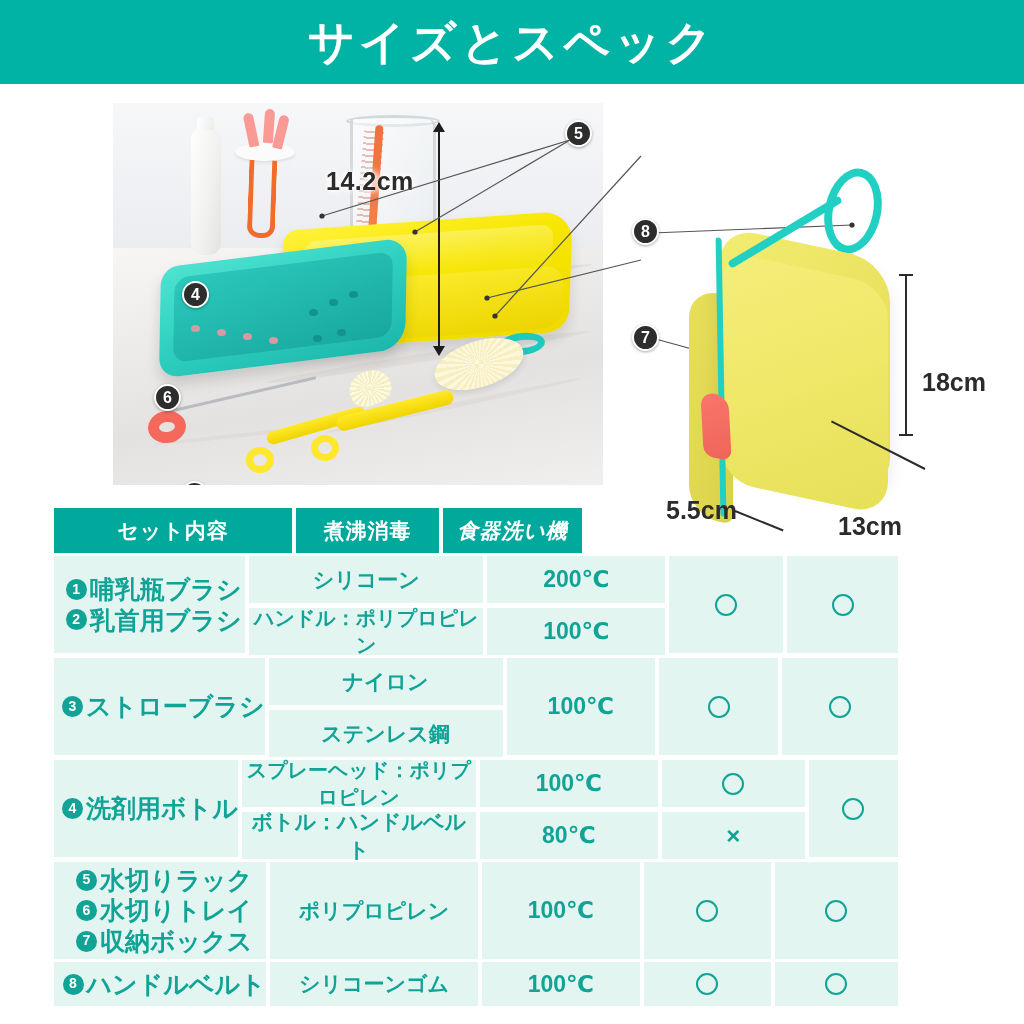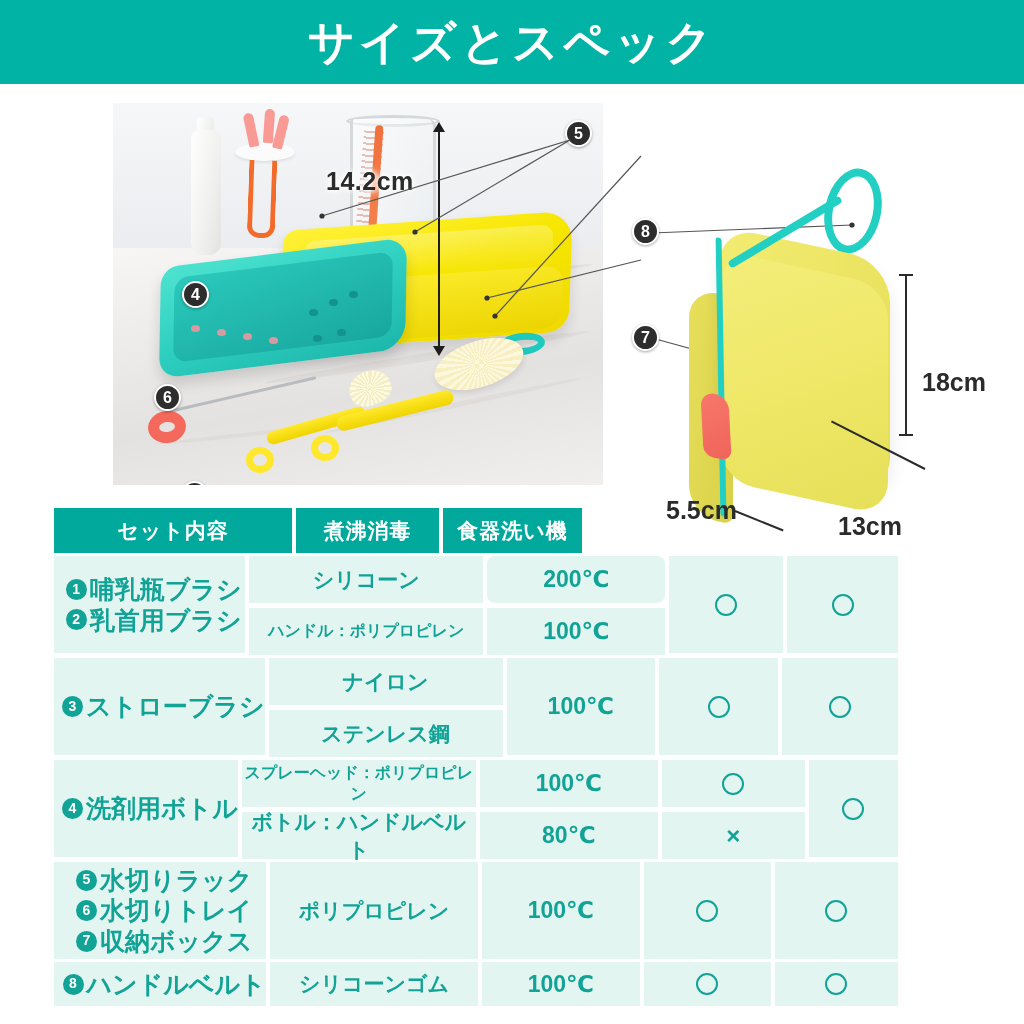--- a/index.html
+++ b/index.html
@@ -277,38 +277,38 @@
   }
   .cell {
     background:#e2f5f1; color:#11a396;
     display:flex; align-items:center; justify-content:center;
     text-align:center;
   }
   .c1 { width:238px; }
   .c2 { width:234px; }
   .c3 { width:178px; }
   .c4 { width:143px; }
-  .c5 { width:139px; }
+  .c5 { width:139px;font-style:italic; }
 
   .grp { display:flex; gap:4px; margin-bottom:3px; }
   .stack { display:flex; flex-direction:column; gap:5px; }
 
   .name-cell {
     font-size:25px; font-weight:bold; line-height:1.22;
     flex-direction:column; padding-left:8px;
   }
   .name-line { display:flex; align-items:center; white-space:nowrap; }
   .num {
     display:inline-flex; align-items:center; justify-content:center;
     width:21px; height:21px; border-radius:50%; background:#11a396;
     color:#ffffff; font-size:14px; font-weight:bold; margin-right:3px;
     flex:none;
   }
   .mat-cell { font-size:21px; font-weight:bold; }
-  .mat-cell.small { font-size:16px; }
+  .mat-cell.small { font-size:20px; }
   .temp-cell { font-size:23px; font-weight:bold; }
   .sym-cell { font-size:24px; font-weight:bold; }
   .circle-mark {
     display:inline-block; width:22px; height:22px; border:2px solid #11a396;
     border-radius:50%;
   }
 </style>
 </head>
 <body>
 
@@ -439,21 +439,21 @@
       <div class="name-line">
         <span class="num">2</span>
         <span>乳首用ブラシ</span>
       </div>
     </div>
     <div class="stack">
       <div class="cell c2 mat-cell" style="height:47px;">シリコーン</div>
       <div class="cell c2 mat-cell small" style="height:47px;">ハンドル：ポリプロピレン</div>
     </div>
     <div class="stack">
-      <div class="cell c3 temp-cell" style="height:47px;border-radius:8px;">200℃</div>
+      <div class="cell c3 temp-cell" style="height:47px;">200℃</div>
       <div class="cell c3 temp-cell" style="height:47px;">100℃</div>
     </div>
     <div class="cell c4 sym-cell" style="height:97px;">
       <span class="circle-mark"></span>
     </div>
     <div class="cell c5 sym-cell" style="height:97px;">
       <span class="circle-mark"></span>
     </div>
   </div>
 

